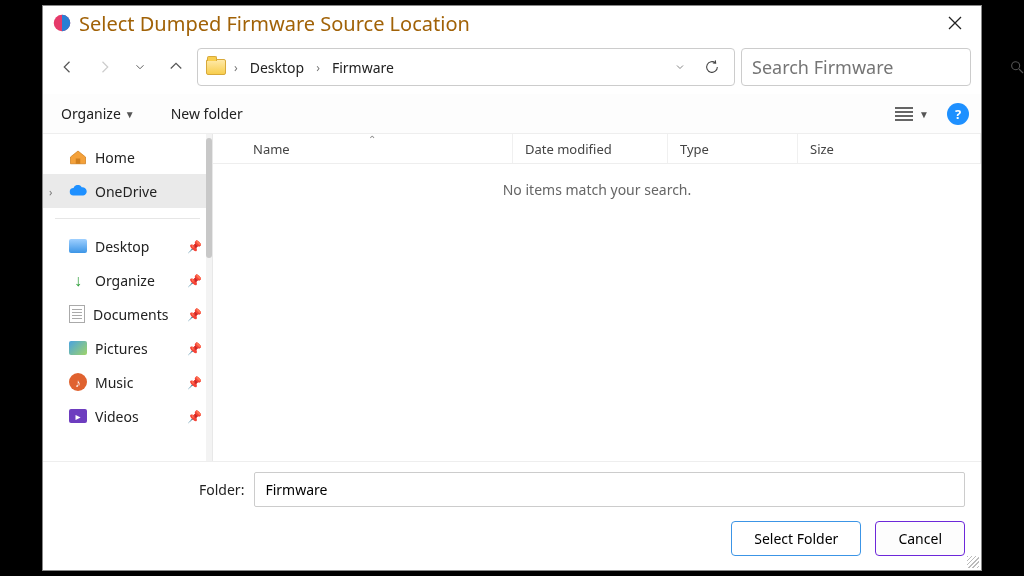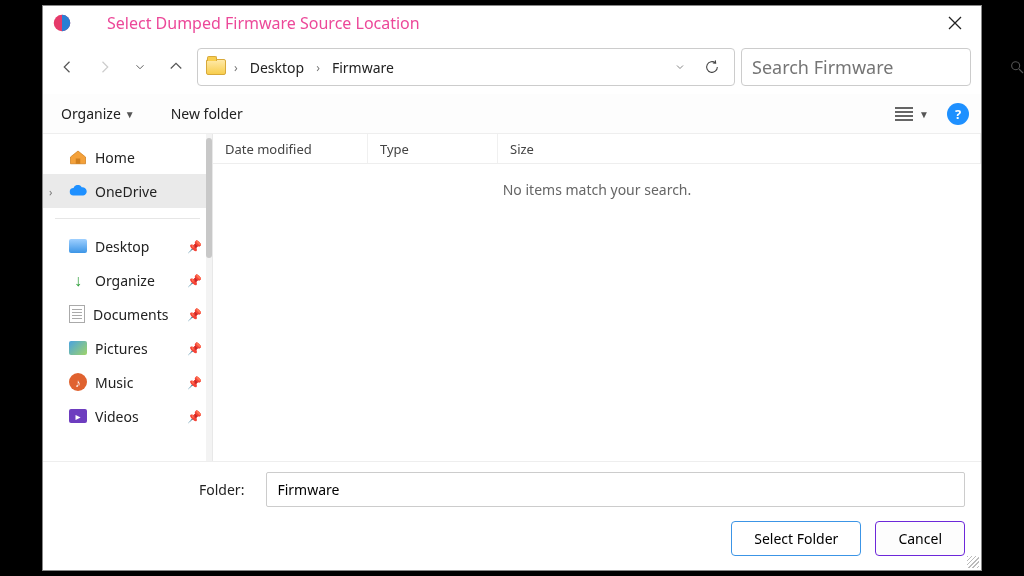--- a/index.html
+++ b/index.html
@@ -1,21 +1,21 @@
 <!DOCTYPE html>
 <html><head>
 <meta charset="utf-8">
 <style>
 * { box-sizing: border-box; margin: 0; padding: 0; font-family: "Segoe UI", system-ui, sans-serif; }
 body { background: #000; width: 1024px; height: 576px; overflow: hidden; display: flex; align-items: center; justify-content: center; }
 .dialog { background: #fff; width: 940px; height: 566px; display: flex; flex-direction: column; border: 1px solid #888; position: relative; }
 
 .titlebar { display: flex; align-items: center; padding: 6px 10px; height: 34px; }
 .titlebar .appicon { width: 18px; height: 18px; margin-right: 8px; }
-.titlebar .title { font-size: 16px; color: #ec4899; flex: 1; margin-left: 28px; }
+.titlebar .title { font-size: 20px; color: #a16207; flex: 1; }
 .titlebar .close { width: 32px; height: 26px; display:flex; align-items:center; justify-content:center; cursor:pointer; font-size: 16px; }
 
 .navbar { display: flex; align-items: center; padding: 8px 10px; gap: 6px; }
 .navbtn { width: 30px; height: 30px; display:flex; align-items:center; justify-content:center; color:#555; cursor:pointer; border-radius: 4px; }
 .navbtn.disabled { color: #bbb; }
 .addrbox { flex: 1; border: 1px solid #ccc; border-radius: 4px; height: 38px; display:flex; align-items:center; padding: 0 8px; gap: 6px; }
 .addrbox .foldericon { width: 20px; height: 16px; background: linear-gradient(#ffe9a8,#f8ce4e); border: 1px solid #d8a93a; border-radius: 2px; position: relative; }
 .addrbox .foldericon::before { content:""; position:absolute; top:-4px; left:0; width:8px; height:4px; background:#f8ce4e; border:1px solid #d8a93a; border-bottom:none; border-radius:2px 2px 0 0;}
 .addrbox .chev { color:#777; font-size:12px; padding: 0 2px; }
 .addrbox .crumb { font-size: 14px; color: #222; padding: 4px 4px; cursor:pointer; }
@@ -59,21 +59,21 @@
 .cols { display:flex; border-bottom:1px solid #eee; font-size:13px; color:#444; height:30px; align-items:center; }
 .col { padding: 0 12px; border-right:1px solid #f0f0f0; display:flex; align-items:center; gap:4px; height:100%; }
 .col.name { width: 300px; padding-left: 40px; position:relative; }
 .col.name .sort { position:absolute; left:155px; top:-2px; font-size:10px; color:#888; }
 .col.date { width: 155px; }
 .col.type { width: 130px; }
 .col.size { flex:1; }
 .empty { flex:1; display:flex; justify-content:center; padding-top: 16px; font-size: 14px; color:#666; }
 
 .footer { padding: 10px 16px 14px; border-top: 1px solid #eee; display:flex; flex-direction:column; gap:14px; position:relative; }
-.folderrow { display:flex; align-items:center; gap:22px; padding-left: 140px; }
+.folderrow { display:flex; align-items:center; gap:10px; padding-left: 140px; }
 .folderrow label { font-size:14px; color:#222; }
 .folderrow input { flex:1; border:1px solid #ccc; padding:7px 10px; font-size:14px; border-radius:2px; }
 .btnrow { display:flex; justify-content:flex-end; gap:14px; }
 .btn { padding: 7px 22px; font-size:14px; border:1px solid #6d28d9; background:#fdfdfd; border-radius:4px; cursor:pointer; }
 .btn.primary { border:1.5px solid #3c95e6; background:#fff; }
 .resize { position:absolute; right:2px; bottom:2px; width:12px; height:12px; background: repeating-linear-gradient(135deg,#bbb 0 1px,transparent 1px 3px); }
 svg { display:block; }
 </style>
 </head>
 <body>
@@ -211,20 +211,24 @@
         <span>Videos</span>
         <span class="pin">📌</span>
       </div>
       <div class="scroll">
           <div class="thumb"></div>
         </div>
     </div>
 
     <div class="filelist">
       <div class="cols">
+        <div class="col name">
+          <span>Name</span>
+          <span class="sort">⌃</span>
+        </div>
         <div class="col date">Date modified</div>
         <div class="col type">Type</div>
         <div class="col size">Size</div>
       </div>
       <div class="empty">No items match your search.</div>
     </div>
   </div>
 
   <div class="footer">
     <div class="folderrow">

